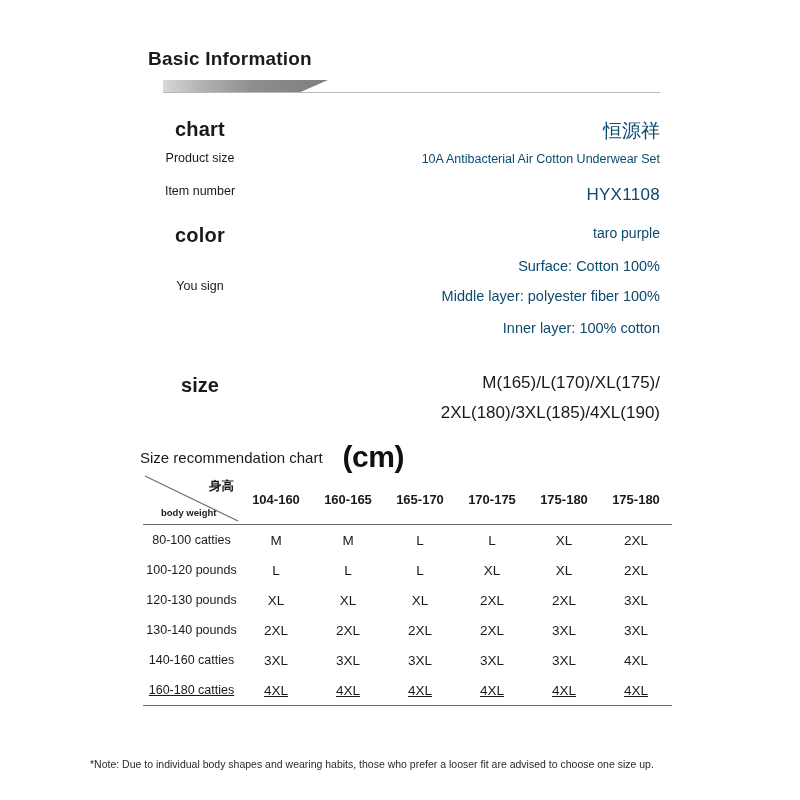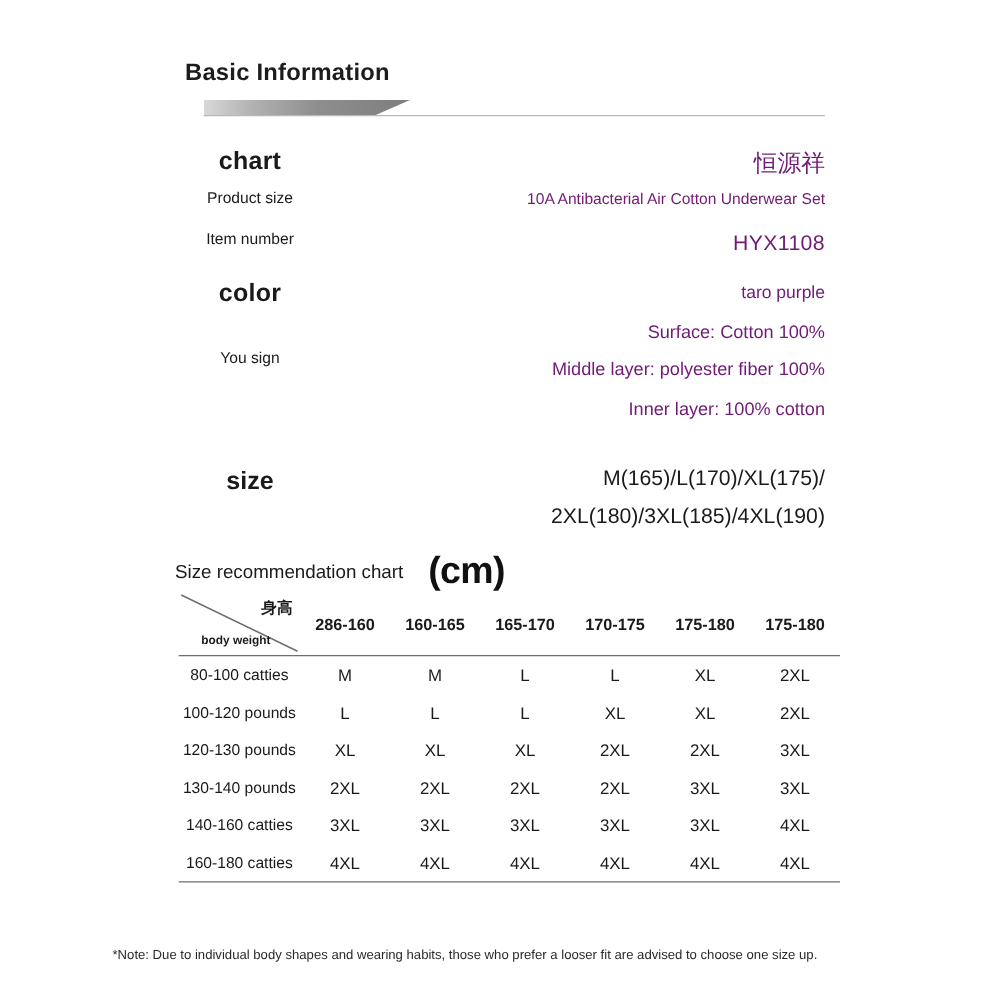--- a/index.html
+++ b/index.html
@@ -79,21 +79,21 @@
   .label-small {
     font-size: 12.5px;
     font-weight: 400;
     line-height: 16px;
   }
   .value-col {
     position: absolute;
     left: 300px;
     width: 360px;
     text-align: right;
-    color: #701a75;
+    color: #0c4a6e;
     white-space: nowrap;
   }
   .v-cn {
     font-size: 19px;
     font-weight: 500;
     font-family: "DejaVu Sans", sans-serif;
   }
   .v-mid {
     font-size: 12.5px;
   }
@@ -222,20 +222,21 @@
     margin-top: 32px;
   }
   .cell-val {
     font-size: 13.5px;
     font-weight: 400;
     height: 28px;
     vertical-align: middle;
   }
   table.size-table tr.last-row td {
     border-bottom: 1.5px solid #6e6e6e;
+    text-decoration: underline;
   }
 
   
   .footnote {
     position: absolute;
     left: 90px;
     top: 758px;
     font-size: 10.5px;
     color: #2a2a2a;
     white-space: nowrap;
@@ -294,21 +295,21 @@
   <table class="size-table">
     <thead>
       <tr class="header-row">
         <th class="corner-cell">
           <svg class="corner-diag" viewBox="0 0 97 47" preserveAspectRatio="none">
             <line x1="2" y1="1" x2="95" y2="46" stroke="#6e6e6e" stroke-width="1.2"></line>
           </svg>
           <span class="corner-axis-h">身高</span>
           <span class="corner-axis-w">body weight</span>
         </th>
-      <th class="hdr-size" style="width: 70px;">286-160</th>
+      <th class="hdr-size" style="width: 70px;">104-160</th>
           <th class="hdr-size" style="width: 70px;">160-165</th>
           <th class="hdr-size" style="width: 70px;">165-170</th>
           <th class="hdr-size" style="width: 70px;">170-175</th>
           <th class="hdr-size" style="width: 70px;">175-180</th>
           <th class="hdr-size" style="width: 70px;">175-180</th>
         </tr>
     </thead>
     <tbody id="table-body">
         <tr>
           <td class="row-label">80-100 catties</td>

